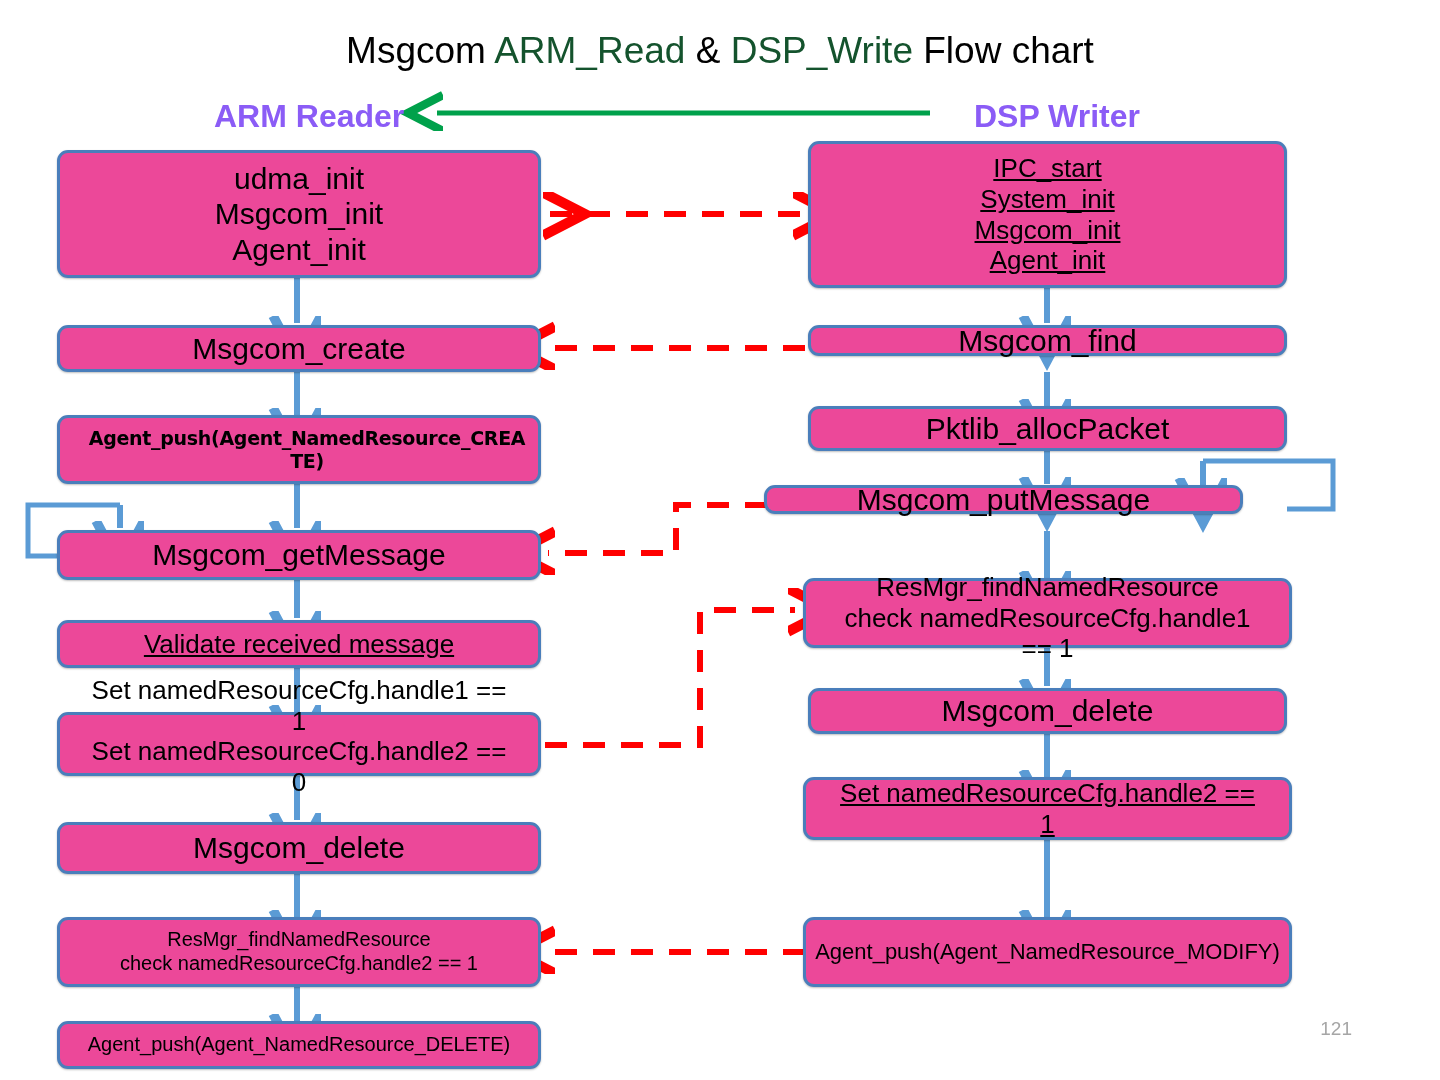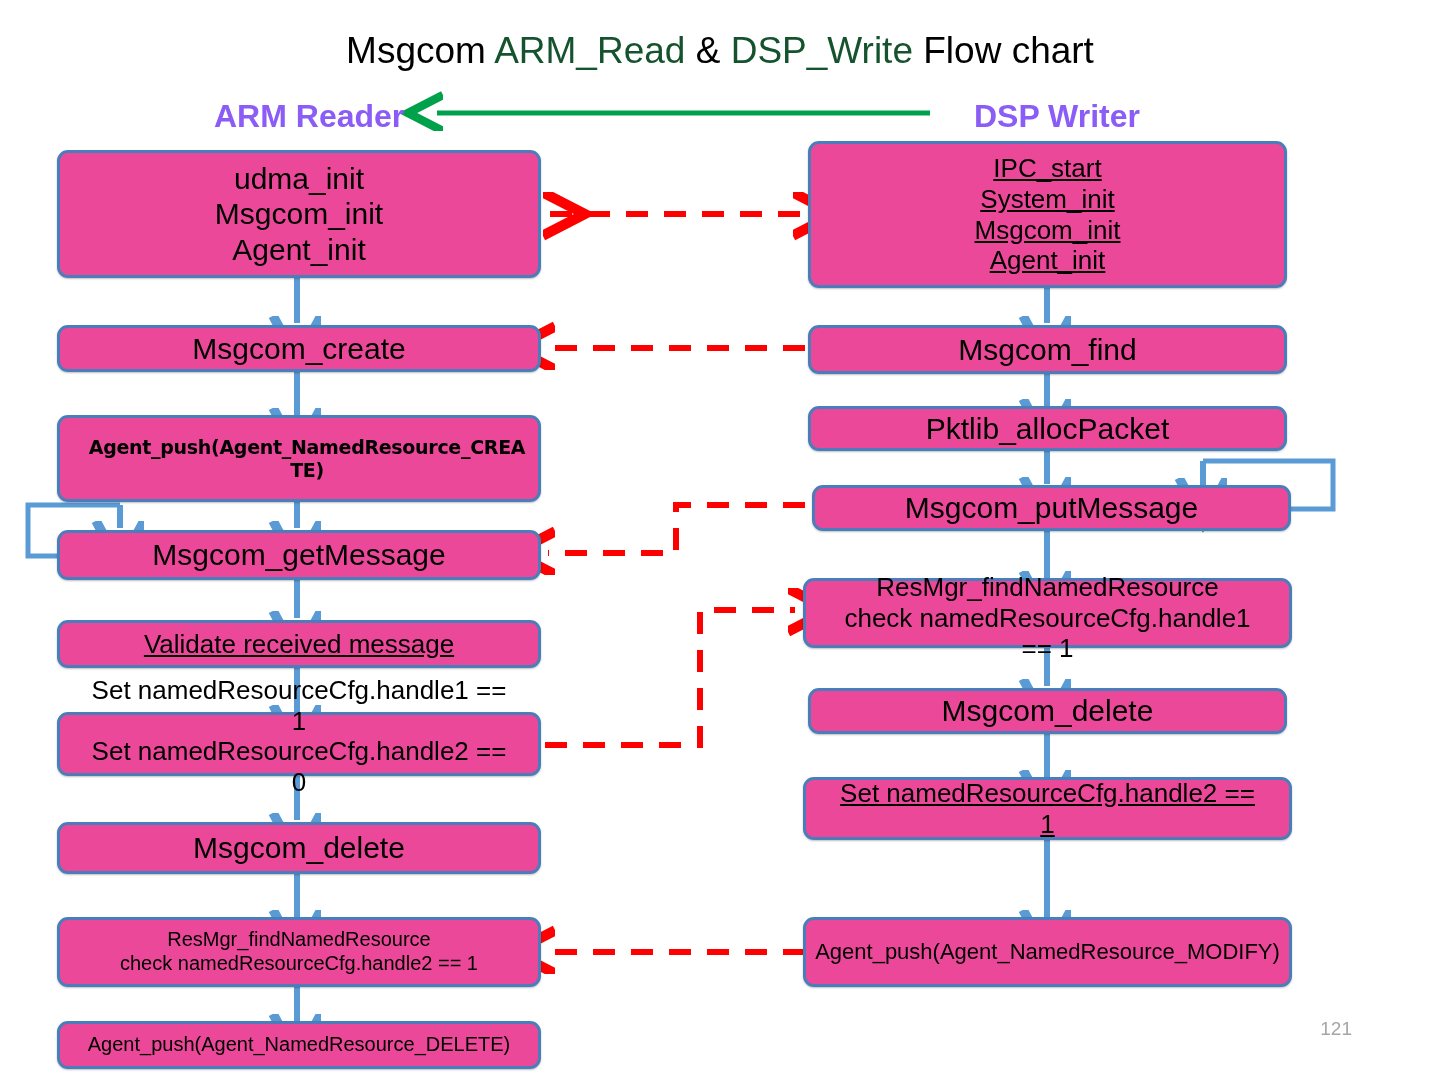--- a/index.html
+++ b/index.html
@@ -188,21 +188,21 @@
   <div class="node fs-big" style="left:57px; top:150px; width:484px; height:128px;">
     <span class="txt">udma_init
 Msgcom_init
 Agent_init</span>
   </div>
 
   <div class="node fs-big" style="left:57px; top:325px; width:484px; height:47px;">
     <span class="txt">Msgcom_create</span>
   </div>
 
-  <div class="node mono-bold" style="left:57px; top:415px; width:484px; height:87px;padding-left:16px;">
+  <div class="node mono-bold" style="left:57px; top:415px; width:484px; height:69px;padding-left:16px;">
     <span class="txt">Agent_push(Agent_NamedResource_CREA
 TE)</span>
   </div>
 
   <div class="node fs-big" style="left:57px; top:530px; width:484px; height:50px;">
     <span class="txt">Msgcom_getMessage</span>
   </div>
 
   <div class="node fs-mid" style="left:57px; top:620px; width:484px; height:48px;">
     <span class="txt">Validate received message</span>
@@ -228,29 +228,29 @@
     <span class="txt">Agent_push(Agent_NamedResource_DELETE)</span>
   </div>
 
   <div class="node fs-mid" style="left:808px; top:141px; width:479px; height:147px;">
     <span class="txt">IPC_start
 System_init
 Msgcom_init
 Agent_init</span>
   </div>
 
-  <div class="node fs-big" style="left:808px; top:325px; width:479px; height:49px;">
+  <div class="node fs-big" style="left:808px; top:325px; width:479px; height:31px;">
     <span class="txt">Msgcom_find</span>
   </div>
 
   <div class="node fs-big" style="left:808px; top:406px; width:479px; height:45px;">
     <span class="txt">Pktlib_allocPacket</span>
   </div>
 
-  <div class="node fs-big" style="left:812px; top:485px; width:479px; height:46px;">
+  <div class="node fs-big" style="left:764px; top:485px; width:479px; height:29px;">
     <span class="txt">Msgcom_putMessage</span>
   </div>
 
   <div class="node fs-mid overflow" style="left:803px; top:578px; width:489px; height:70px;">
     <span class="txt" style="top:-9px;">ResMgr_findNamedResource
 check namedResourceCfg.handle1
 == 1</span>
   </div>
 
   <div class="node fs-big" style="left:808px; top:688px; width:479px; height:46px;">

